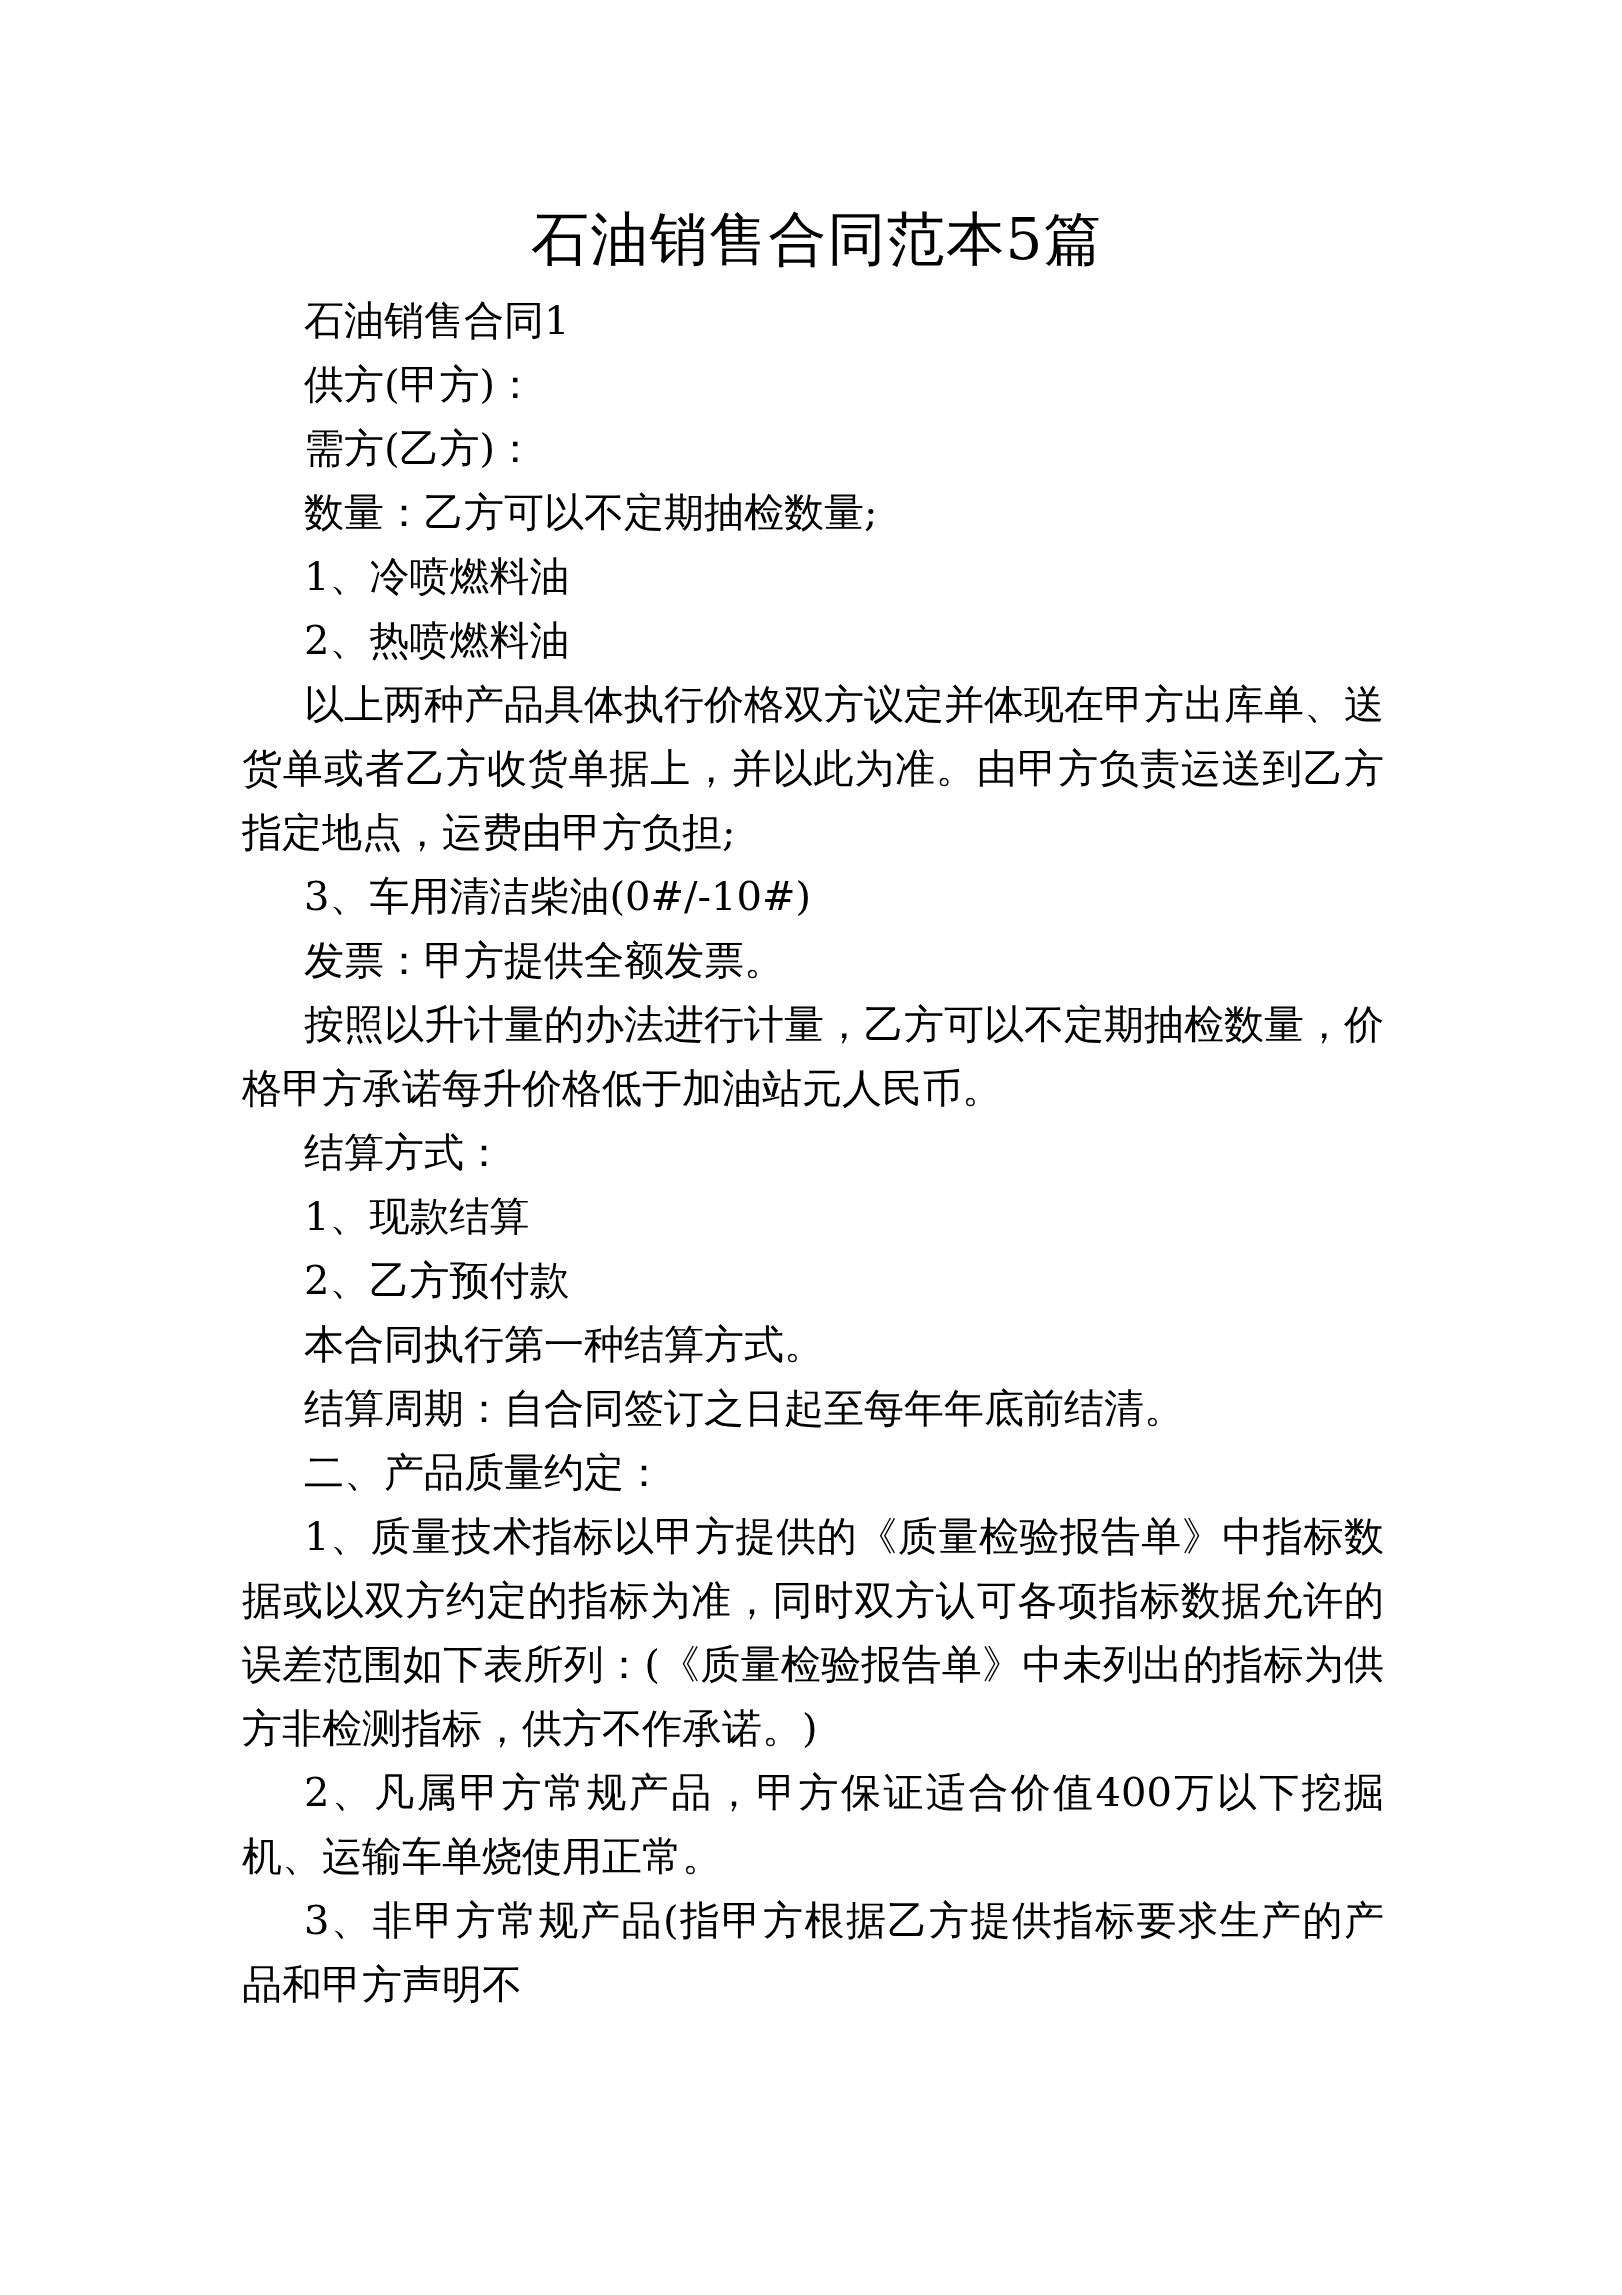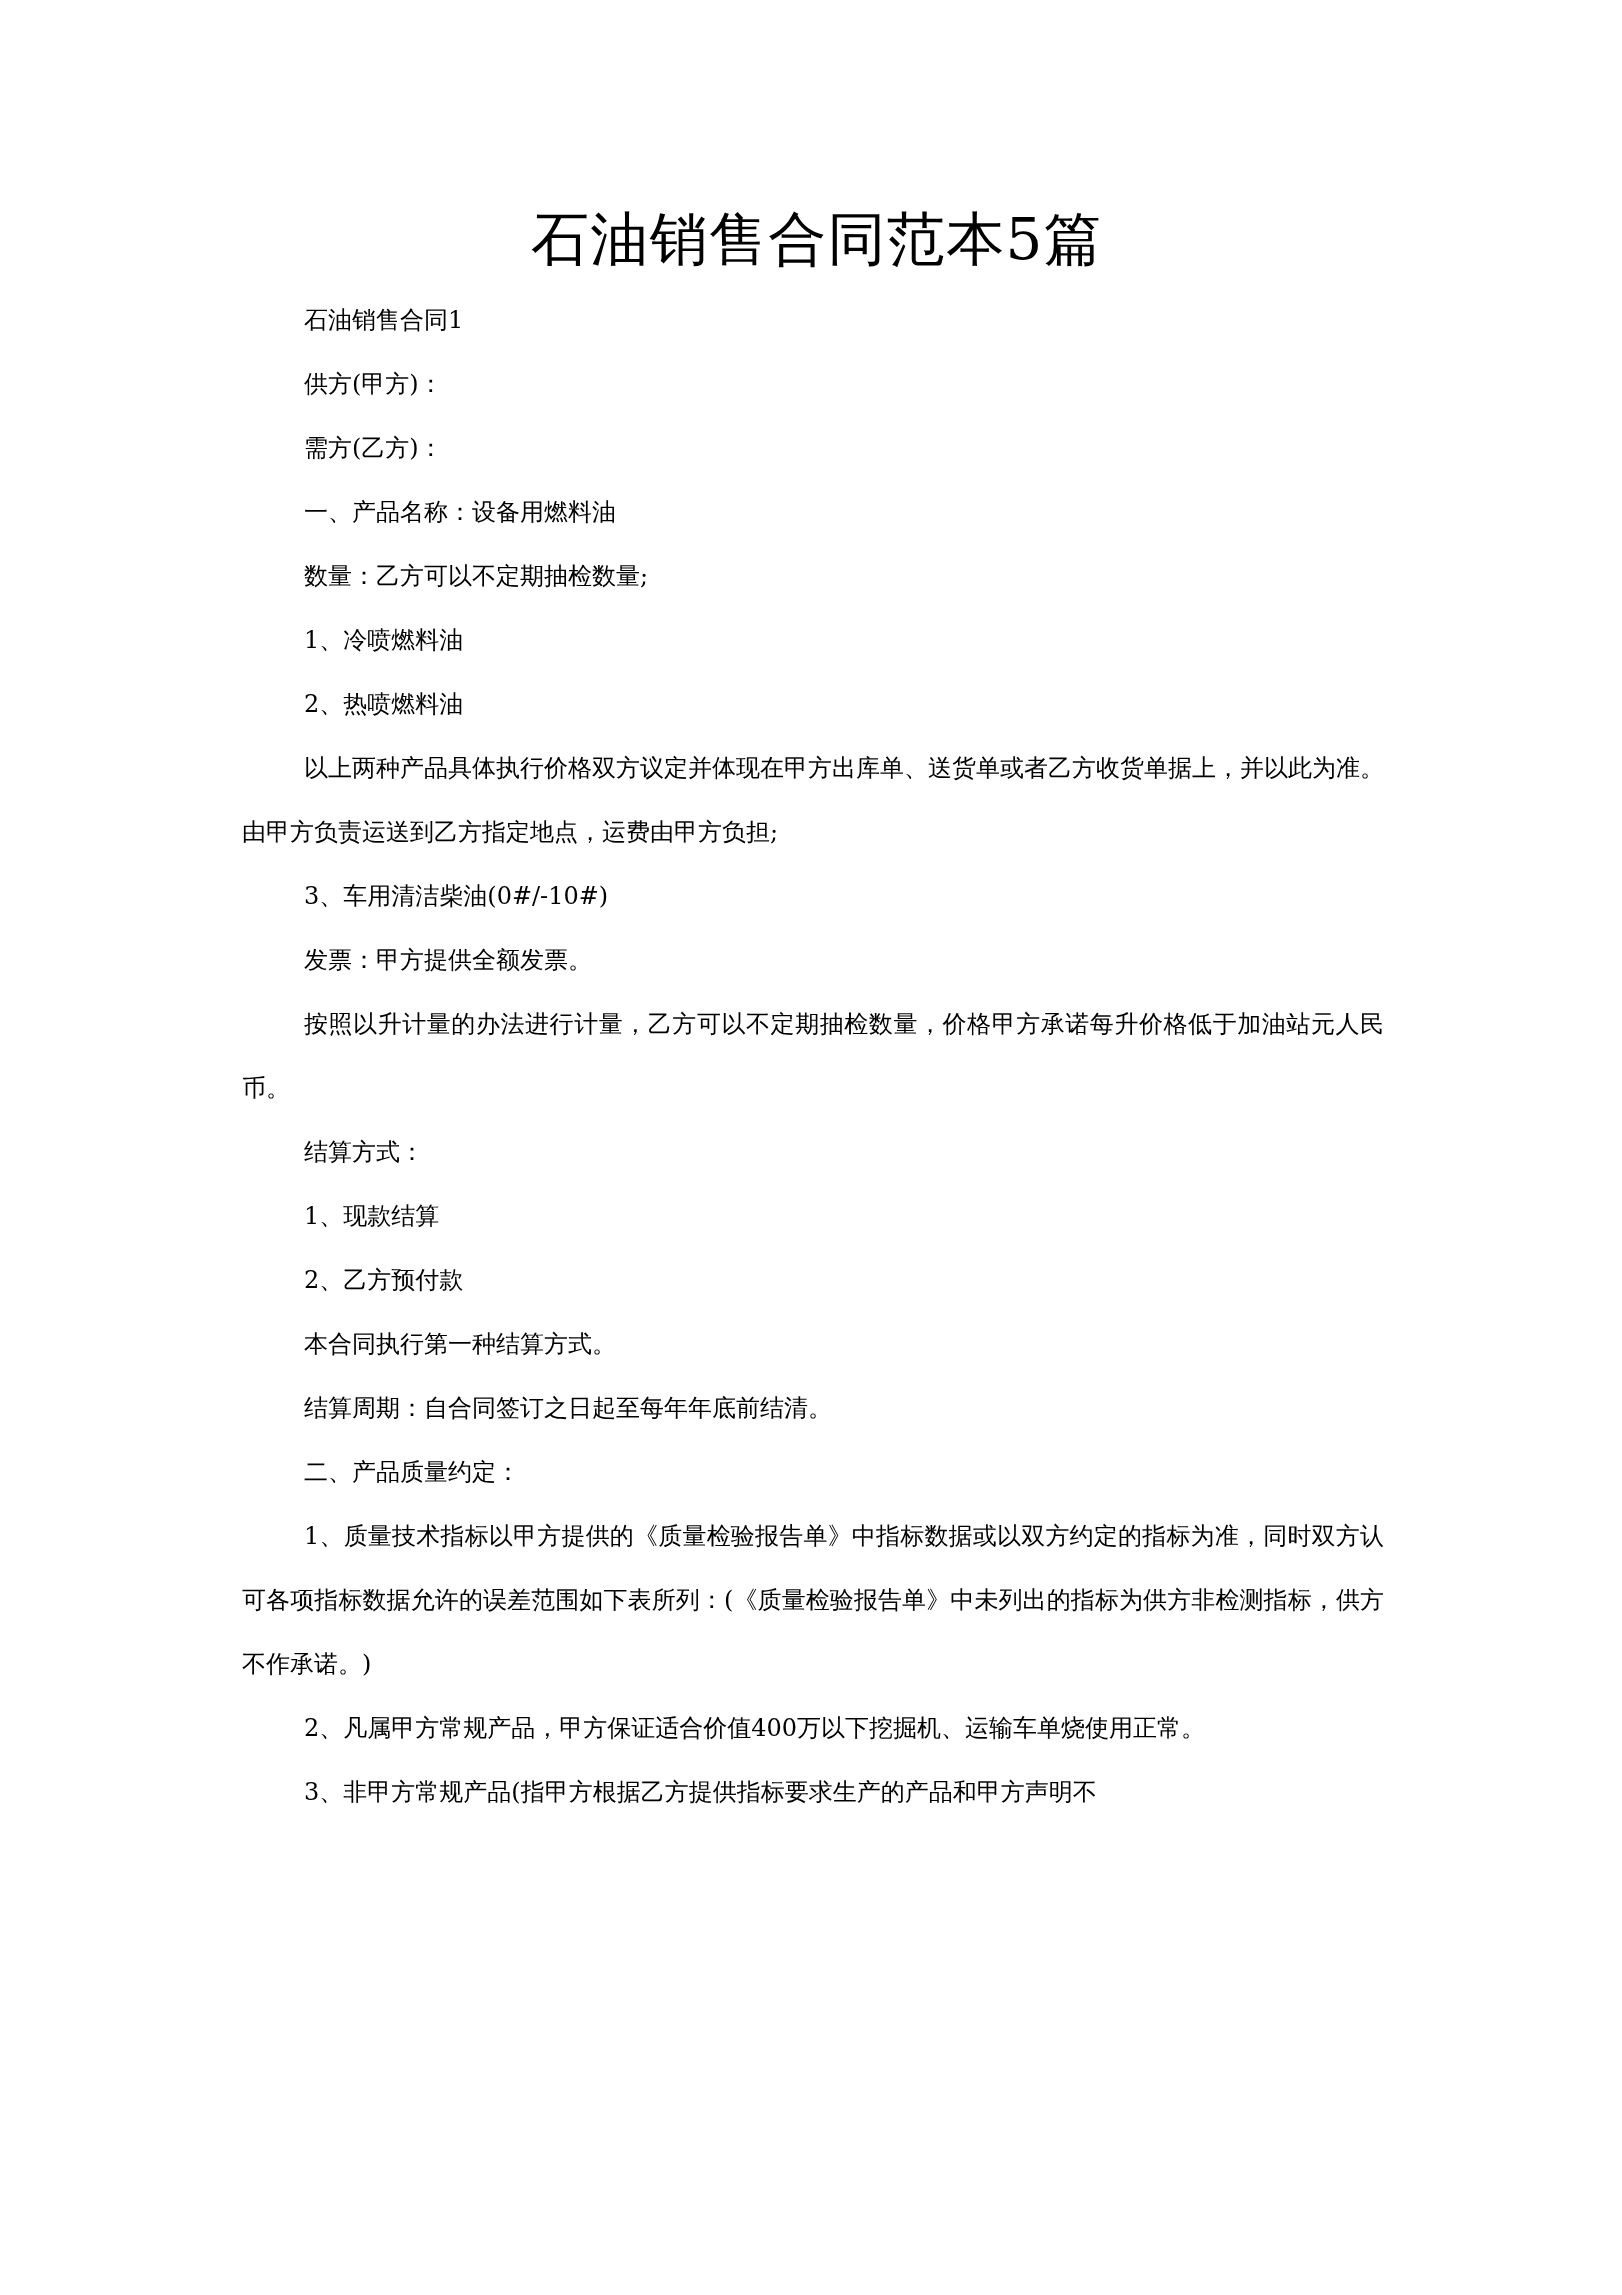--- a/index.html
+++ b/index.html
@@ -32,40 +32,39 @@
     font-weight: normal;
     letter-spacing: 1.3px;
     margin: 4px;
     white-space: nowrap;
   }
   .body {
     position: absolute;
     left: 0;
     top: 288px;
     width: 1142px;
-    font-size: 24px;
+    font-size: 40px;
     line-height: 64px;
     text-align: justify;
     text-justify: inter-ideograph;
   }
   .p {
     margin: 0;
     text-indent: 62px;
   }
 </style>
 </head>
 <body>
 
 <div class="page">
   <h1 class="title">石油销售合同范本5篇</h1>
   <div class="body">
     <p class="p">石油销售合同1</p>
     <p class="p">供方(甲方)：</p>
     <p class="p">需方(乙方)：</p>
-    <p class="p">一、产品名称：设备用燃料油</p>
     <p class="p">数量：乙方可以不定期抽检数量;</p>
     <p class="p">1、冷喷燃料油</p>
     <p class="p">2、热喷燃料油</p>
     <p class="p">以上两种产品具体执行价格双方议定并体现在甲方出库单、送货单或者乙方收货单据上，并以此为准。由甲方负责运送到乙方指定地点，运费由甲方负担;</p>
     <p class="p">3、车用清洁柴油(0#/-10#)</p>
     <p class="p">发票：甲方提供全额发票。</p>
     <p class="p">按照以升计量的办法进行计量，乙方可以不定期抽检数量，价格甲方承诺每升价格低于加油站元人民币。</p>
     <p class="p">结算方式：</p>
     <p class="p">1、现款结算</p>
     <p class="p">2、乙方预付款</p>

